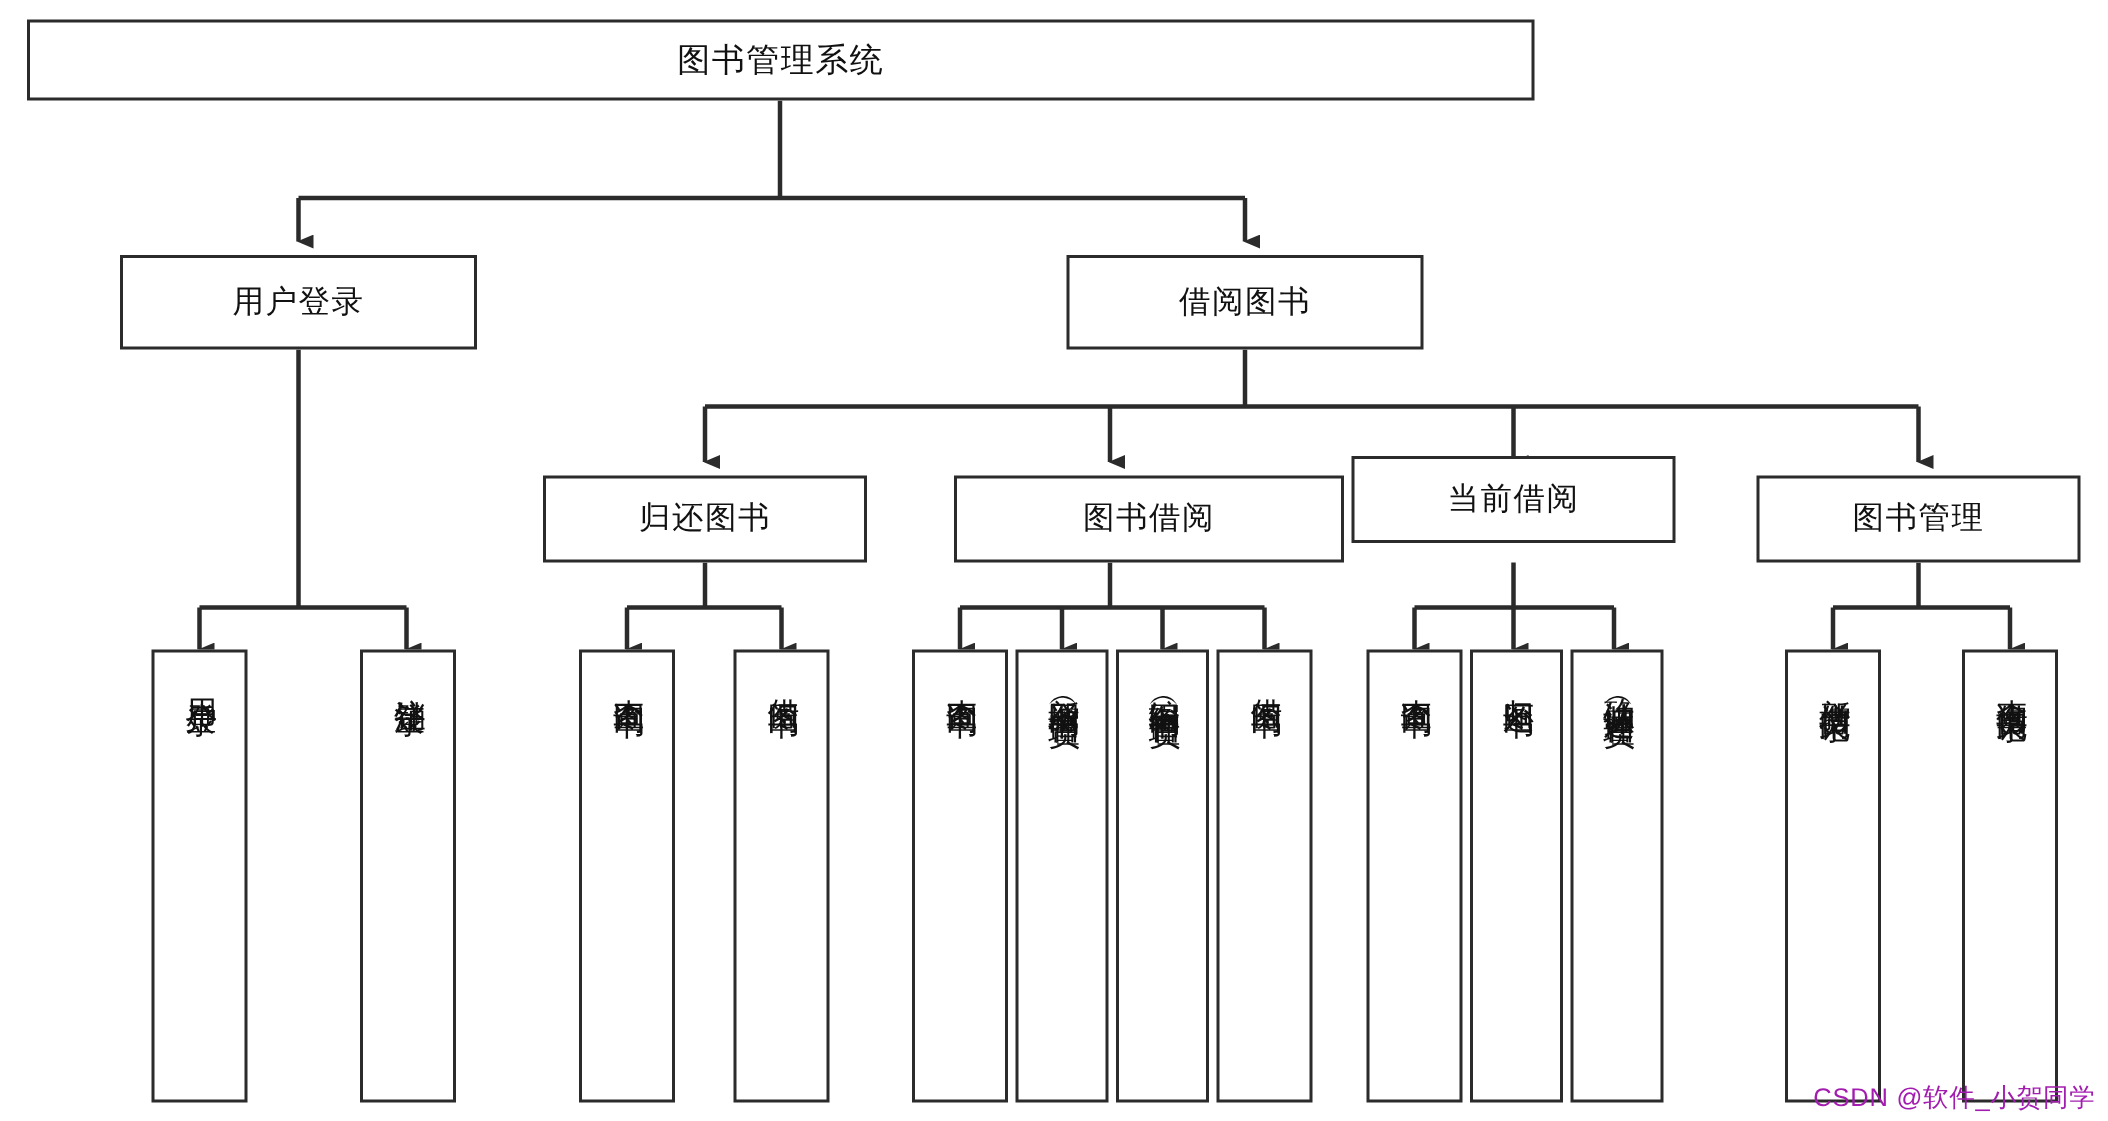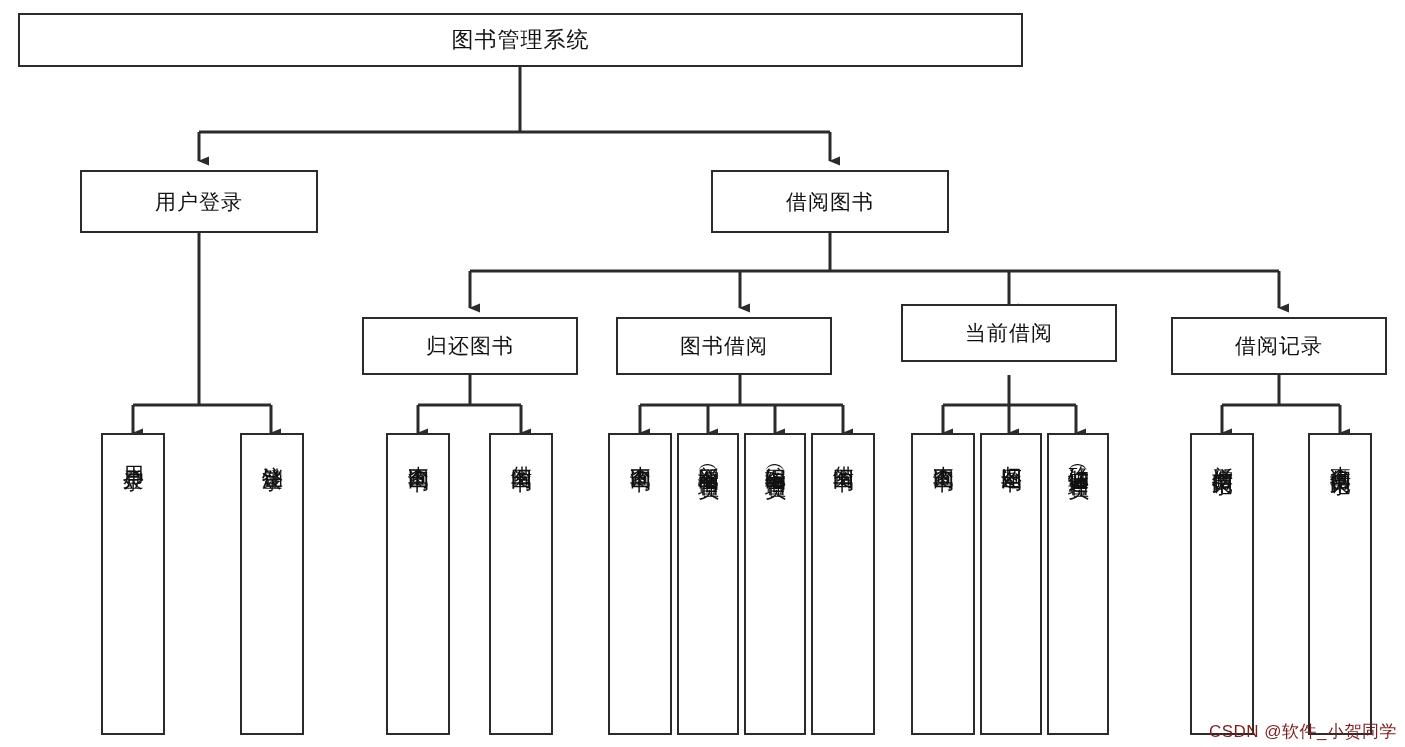--- a/index.html
+++ b/index.html
@@ -61,21 +61,21 @@
     white-space: nowrap;
   }
   .node.root .label {
     font-size: 22px;
   }
   .watermark {
     position: absolute;
     right: 8px;
     bottom: 4px;
     font-size: 17px;
-    color: #7f1d1d;
+    color: #a21caf;
     letter-spacing: 0.5px;
     white-space: nowrap;
     user-select: none;
   }
 </style>
 </head>
 <body>
 
 <div id="canvas">
 
@@ -140,28 +140,28 @@
   <div class="node h" style="left:80px; top:170px; width:238px; height:63px;">
     <span class="label">用户登录</span>
   </div>
   <div class="node h" style="left:711px; top:170px; width:238px; height:63px;">
     <span class="label">借阅图书</span>
   </div>
 
   <div class="node h" style="left:362px; top:317px; width:216px; height:58px;">
     <span class="label">归还图书</span>
   </div>
-  <div class="node h" style="left:616px; top:317px; width:216px; height:58px;">
+  <div class="node h" style="left:636px; top:317px; width:260px; height:58px;">
     <span class="label">图书借阅</span>
   </div>
   <div class="node h" style="left:901px; top:304px; width:216px; height:58px;">
     <span class="label">当前借阅</span>
   </div>
   <div class="node h" style="left:1171px; top:317px; width:216px; height:58px;">
-    <span class="label">借阅记录</span>
+    <span class="label">图书管理</span>
   </div>
 
   <div class="node v" style="left:101px; top:433px; width:64px; height:302px;">
     <span class="label">用户登录</span>
   </div>
   <div class="node v" style="left:240px; top:433px; width:64px; height:302px;">
     <span class="label">注销登录</span>
   </div>
 
   <div class="node v" style="left:386px; top:433px; width:64px; height:302px;">

